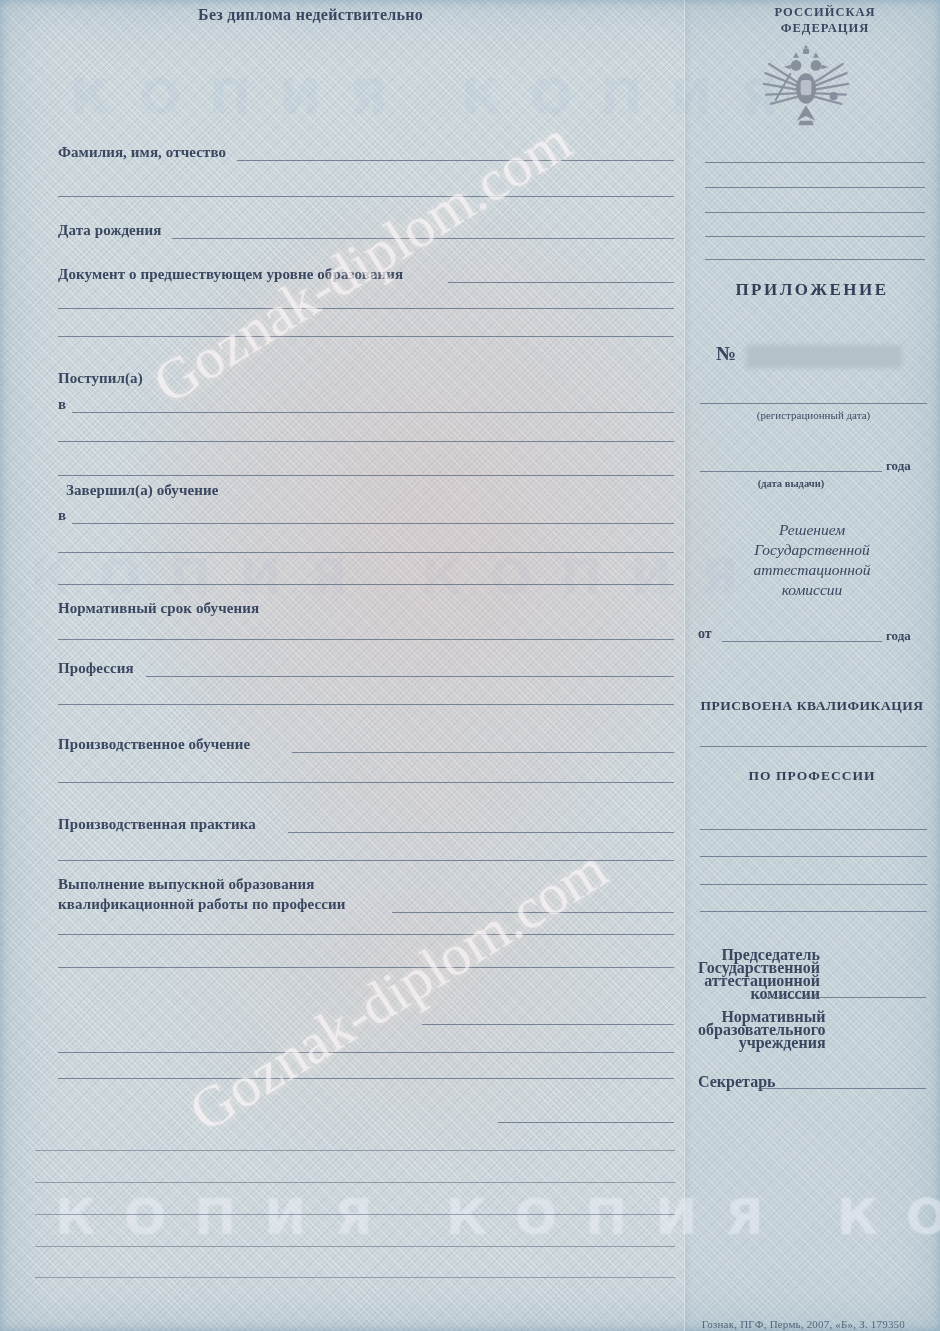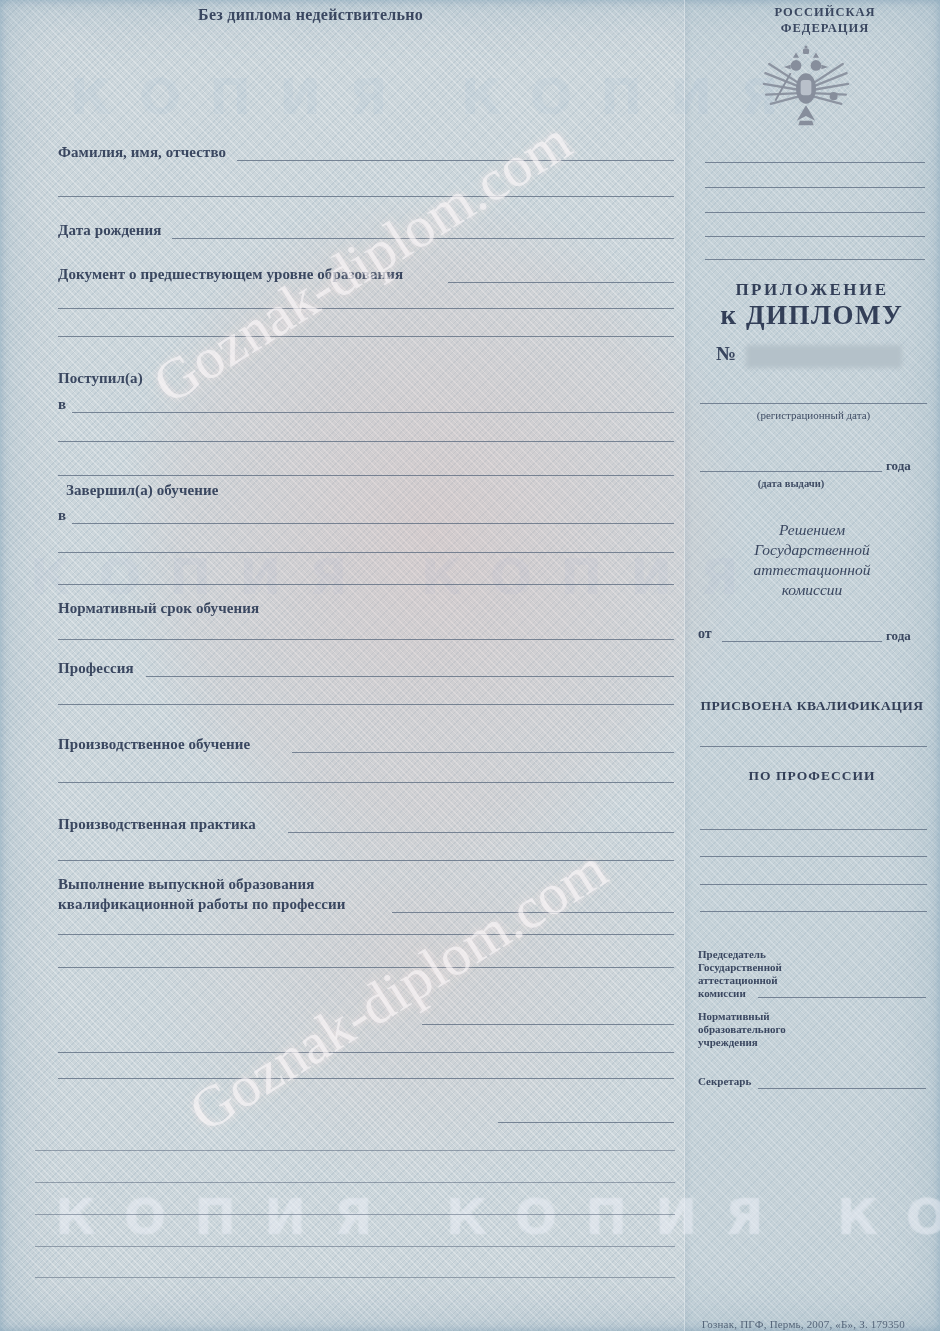--- a/index.html
+++ b/index.html
@@ -15,21 +15,21 @@
     font-family:"Liberation Serif", serif;
   }
   .right-tint{position:absolute;left:684px;top:0;width:256px;height:1331px;
     background:rgba(170,192,208,0.16);border-left:1px solid rgba(255,255,255,0.35);
     box-shadow:inset 2px 0 6px rgba(120,150,170,0.18);}
   .lbl{position:absolute;font-weight:700;font-size:15px;line-height:1.15;color:#3a4760;white-space:nowrap;letter-spacing:0.1px;}
   .ln{position:absolute;height:0;border-top:1px solid rgba(92,108,128,0.78);}
   .ln.soft{border-top-color:rgba(92,108,128,0.55);}
   .rhead{position:absolute;left:690px;width:244px;text-align:center;font-weight:700;color:#333f58;}
   .cap{position:absolute;font-size:11px;color:#3f4c64;text-align:center;}
-  .lbl-sm{position:absolute;font-weight:700;font-size:11px;line-height:13px;color:#3a4760;white-space:nowrap;}
+  .lbl-sm{position:absolute;font-weight:700;font-size:16px;line-height:13px;color:#3a4760;white-space:nowrap;text-align:right;}
   .italic-block{position:absolute;left:690px;width:244px;text-align:center;font-style:italic;font-weight:500;font-size:15.5px;line-height:20px;color:#3a4760;}
   .wm{position:absolute;font-family:"Liberation Serif",serif;font-size:58px;font-weight:400;
       color:rgba(252,249,250,0.60);white-space:nowrap;transform:translate(-50%,-50%) rotate(-32deg);
       text-shadow:0 0 7px rgba(255,235,232,0.55);z-index:5;}
   .copyrow{position:absolute;font-family:"DejaVu Sans",sans-serif;font-weight:700;font-size:50px;
       letter-spacing:28px;white-space:nowrap;color:rgba(150,172,205,0.10);}
   .copyrow.outline{color:rgba(218,226,238,0.30);text-shadow:0 0 2px rgba(255,255,255,0.35);}
   .numbox{position:absolute;left:746px;top:345px;width:156px;height:23px;background:#b4c1c9;
       border-radius:2px;filter:blur(2px);}
   .footer-imprint{position:absolute;right:35px;top:1305px;font-family:Liberation Serif, serif;
@@ -154,21 +154,20 @@
   <div class="ln soft" style="left:35px;top:1246px;width:640px;"></div>
   <div class="ln soft" style="left:35px;top:1277px;width:640px;"></div>
 
   <div class="ln" style="left:705px;top:162px;width:220px;"></div>
   <div class="ln" style="left:705px;top:187px;width:220px;"></div>
   <div class="ln" style="left:705px;top:212px;width:220px;"></div>
   <div class="ln" style="left:705px;top:236px;width:220px;"></div>
   <div class="ln" style="left:705px;top:259px;width:220px;"></div>
 
   <div class="rhead" style="top:280px;font-size:17px;letter-spacing:2.5px;">ПРИЛОЖЕНИЕ</div>
-  <div class="rhead" style="top:300px;font-size:27px;letter-spacing:1.5px;">к ДИПЛОМУ</div>
 
   <div class="headline" style="left:716px;top:342px;font-size:20px;">№</div>
   <div class="numbox"></div>
 
   <div class="ln" style="left:700px;top:403px;width:227px;"></div>
   <div class="cap" style="left:700px;top:409px;width:227px;">(регистрационный дата)</div>
 
   <div class="ln" style="left:700px;top:471px;width:182px;"></div>
   <div class="headline" style="left:886px;top:458px;font-size:13px;">года</div>
   <div class="cap" style="left:700px;top:478px;width:182px;font-weight:700;font-size:10.5px;">(дата выдачи)</div>

